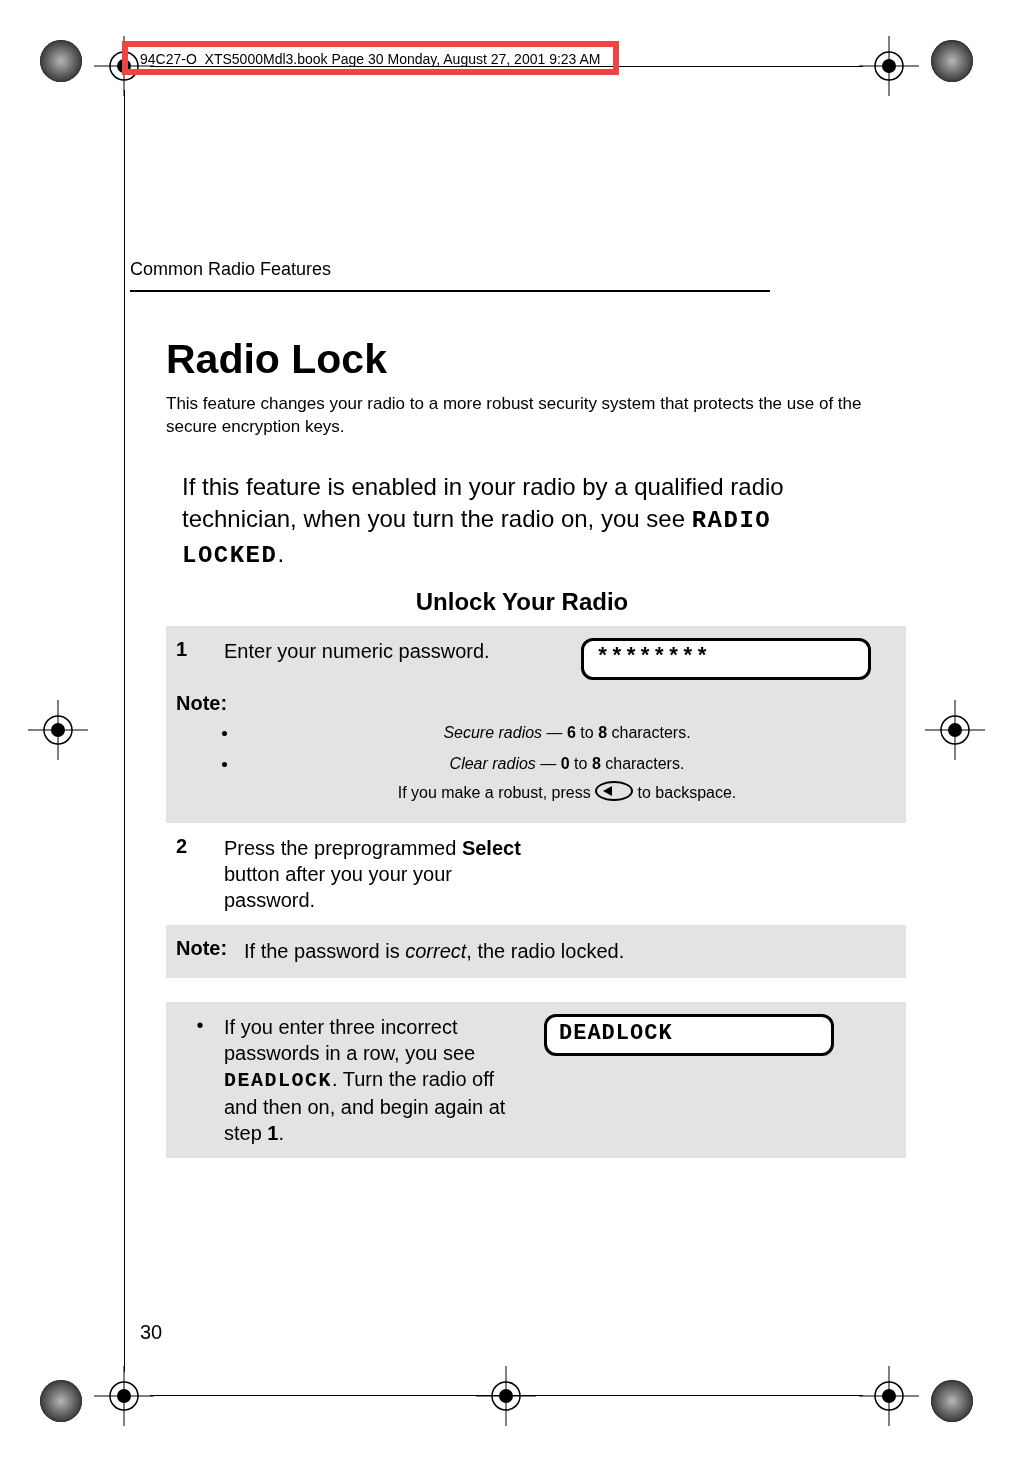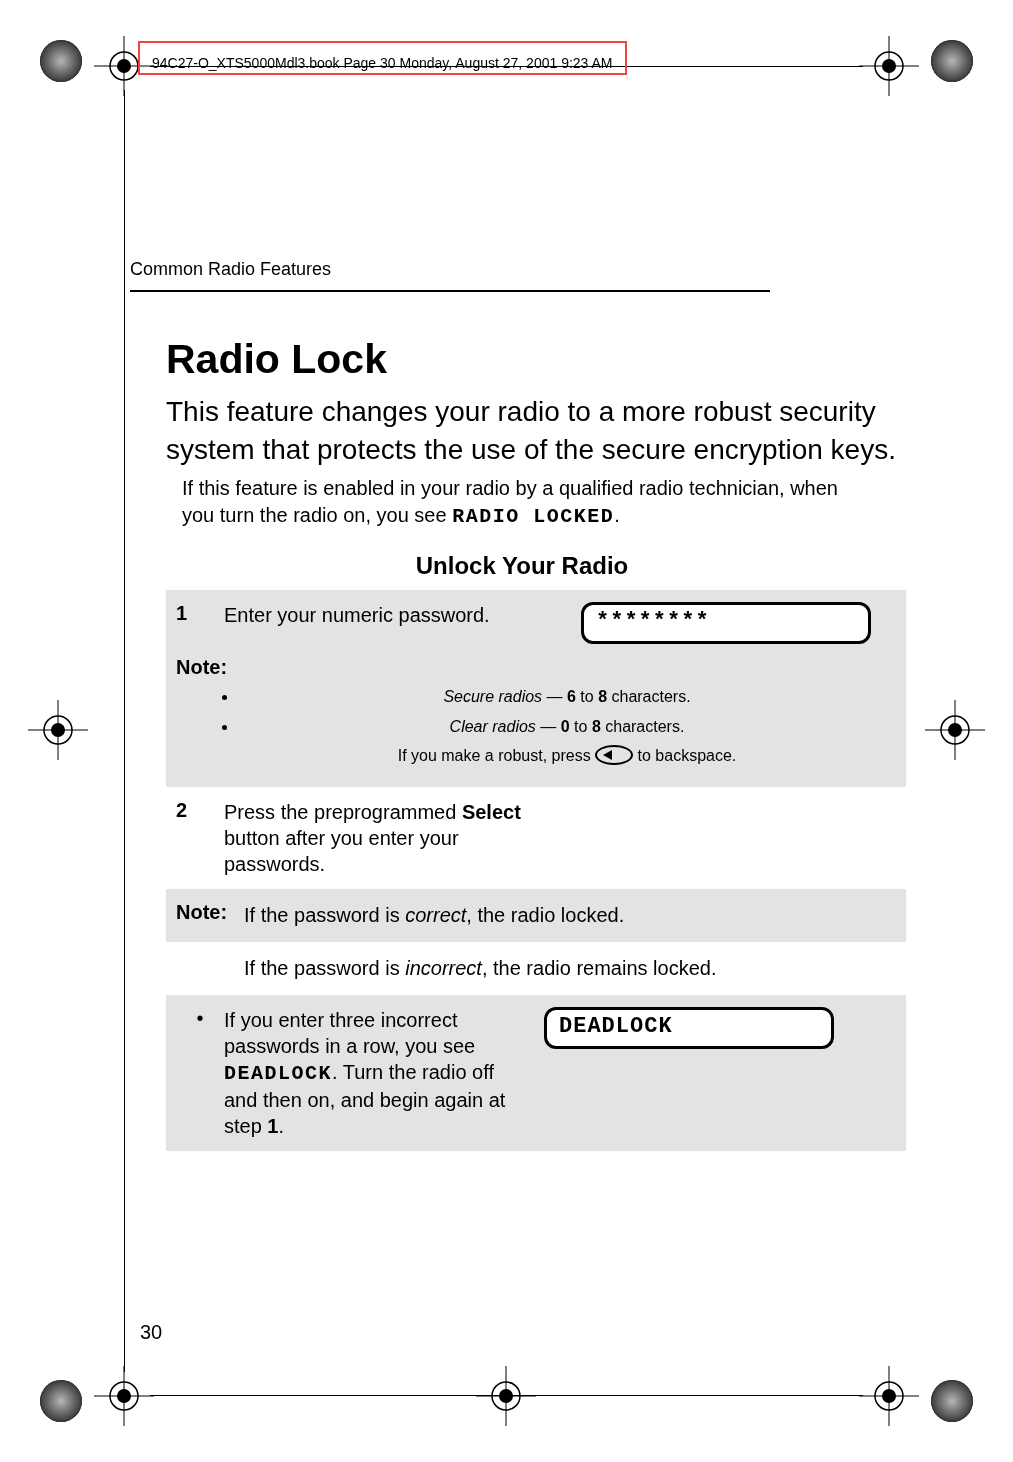--- a/index.html
+++ b/index.html
@@ -25,24 +25,24 @@
     height:1px;
     background:#000;
   }
   .hairline-v {
     position:absolute;
     width:1px;
     background:#000;
   }
   .header-box {
     position:absolute;
-    left:138px;
+    left:122px;
     top:41px;
-    border:2px solid #ef4444;
-    padding:12px 12px 2px 12px;
+    border:6px solid #ef4444;
+    padding:4px 12px 2px 12px;
     font-size:14px;
   }
   .content {
     position:absolute;
     left:130px;
     top:259px;
     width:748px;
   }
   .running-head {
     font-size:18px;
@@ -52,29 +52,29 @@
     border-top:2px solid #000;
     margin:10px 0 0 0;
     width:640px;
   }
   h1.title {
     font-size:41px;
     font-weight:bold;
     margin:44px 0 10px 36px;
   }
   .intro {
-    font-size:28px;
+    font-size:17px;
     line-height:1.35;
-    margin:0 0 6px 36px;
+    margin:0 0 32px 36px;
     width:730px;
   }
   .sub-intro {
-    font-size:20px;
+    font-size:24px;
     line-height:1.35;
-    margin:0 0 22px 52px;
+    margin:0 0 16px 52px;
     width:690px;
   }
   h2.subtitle {
     font-size:24px;
     font-weight:bold;
     margin:0 0 10px 36px;
     text-align:center;
   }
   .block {
     width:740px;
@@ -264,43 +264,40 @@
           </div>
         </li>
       </ul>
     </div>
   </div>
 
   <div class="block">
     <div class="row">
       <div class="numcol">2</div>
       <div class="textcol" style="max-width:310px;">
-        <span>Press the preprogrammed </span><b>Select</b><span> button after you enter your passwords.</span>
+        <span>Press the preprogrammed </span><b>Select</b><span> button after you your your password.</span>
       </div>
       <div class="dispcol"></div>
     </div>
   </div>
 
   <div class="block shaded">
     <div class="note2col">
       <div class="lbl">Note:</div>
       <div class="body">
         <div>
           <span>If the password is </span><i>correct</i><span>, the radio locked.</span>
         </div>
       </div>
     </div>
   </div>
 
   <div class="block">
     <div class="note2col">
       <div class="lbl"></div>
-      <div class="body">
-        <span>If the password is </span><i>incorrect</i><span>, the radio remains locked.</span>
-      </div>
     </div>
   </div>
 
   <div class="block shaded">
     <div class="row" style="align-items:flex-start;">
       <div class="numcol" style="font-weight:normal;text-align:center;">•</div>
       <div class="textcol" style="max-width:300px;">
         <span>If you enter three incorrect passwords in a row, you see </span><span class="mono">DEADLOCK</span><span>. Turn the radio off and then on, and begin again at step </span><b>1</b><span>.</span>
       </div>
       <div class="dispcol">

